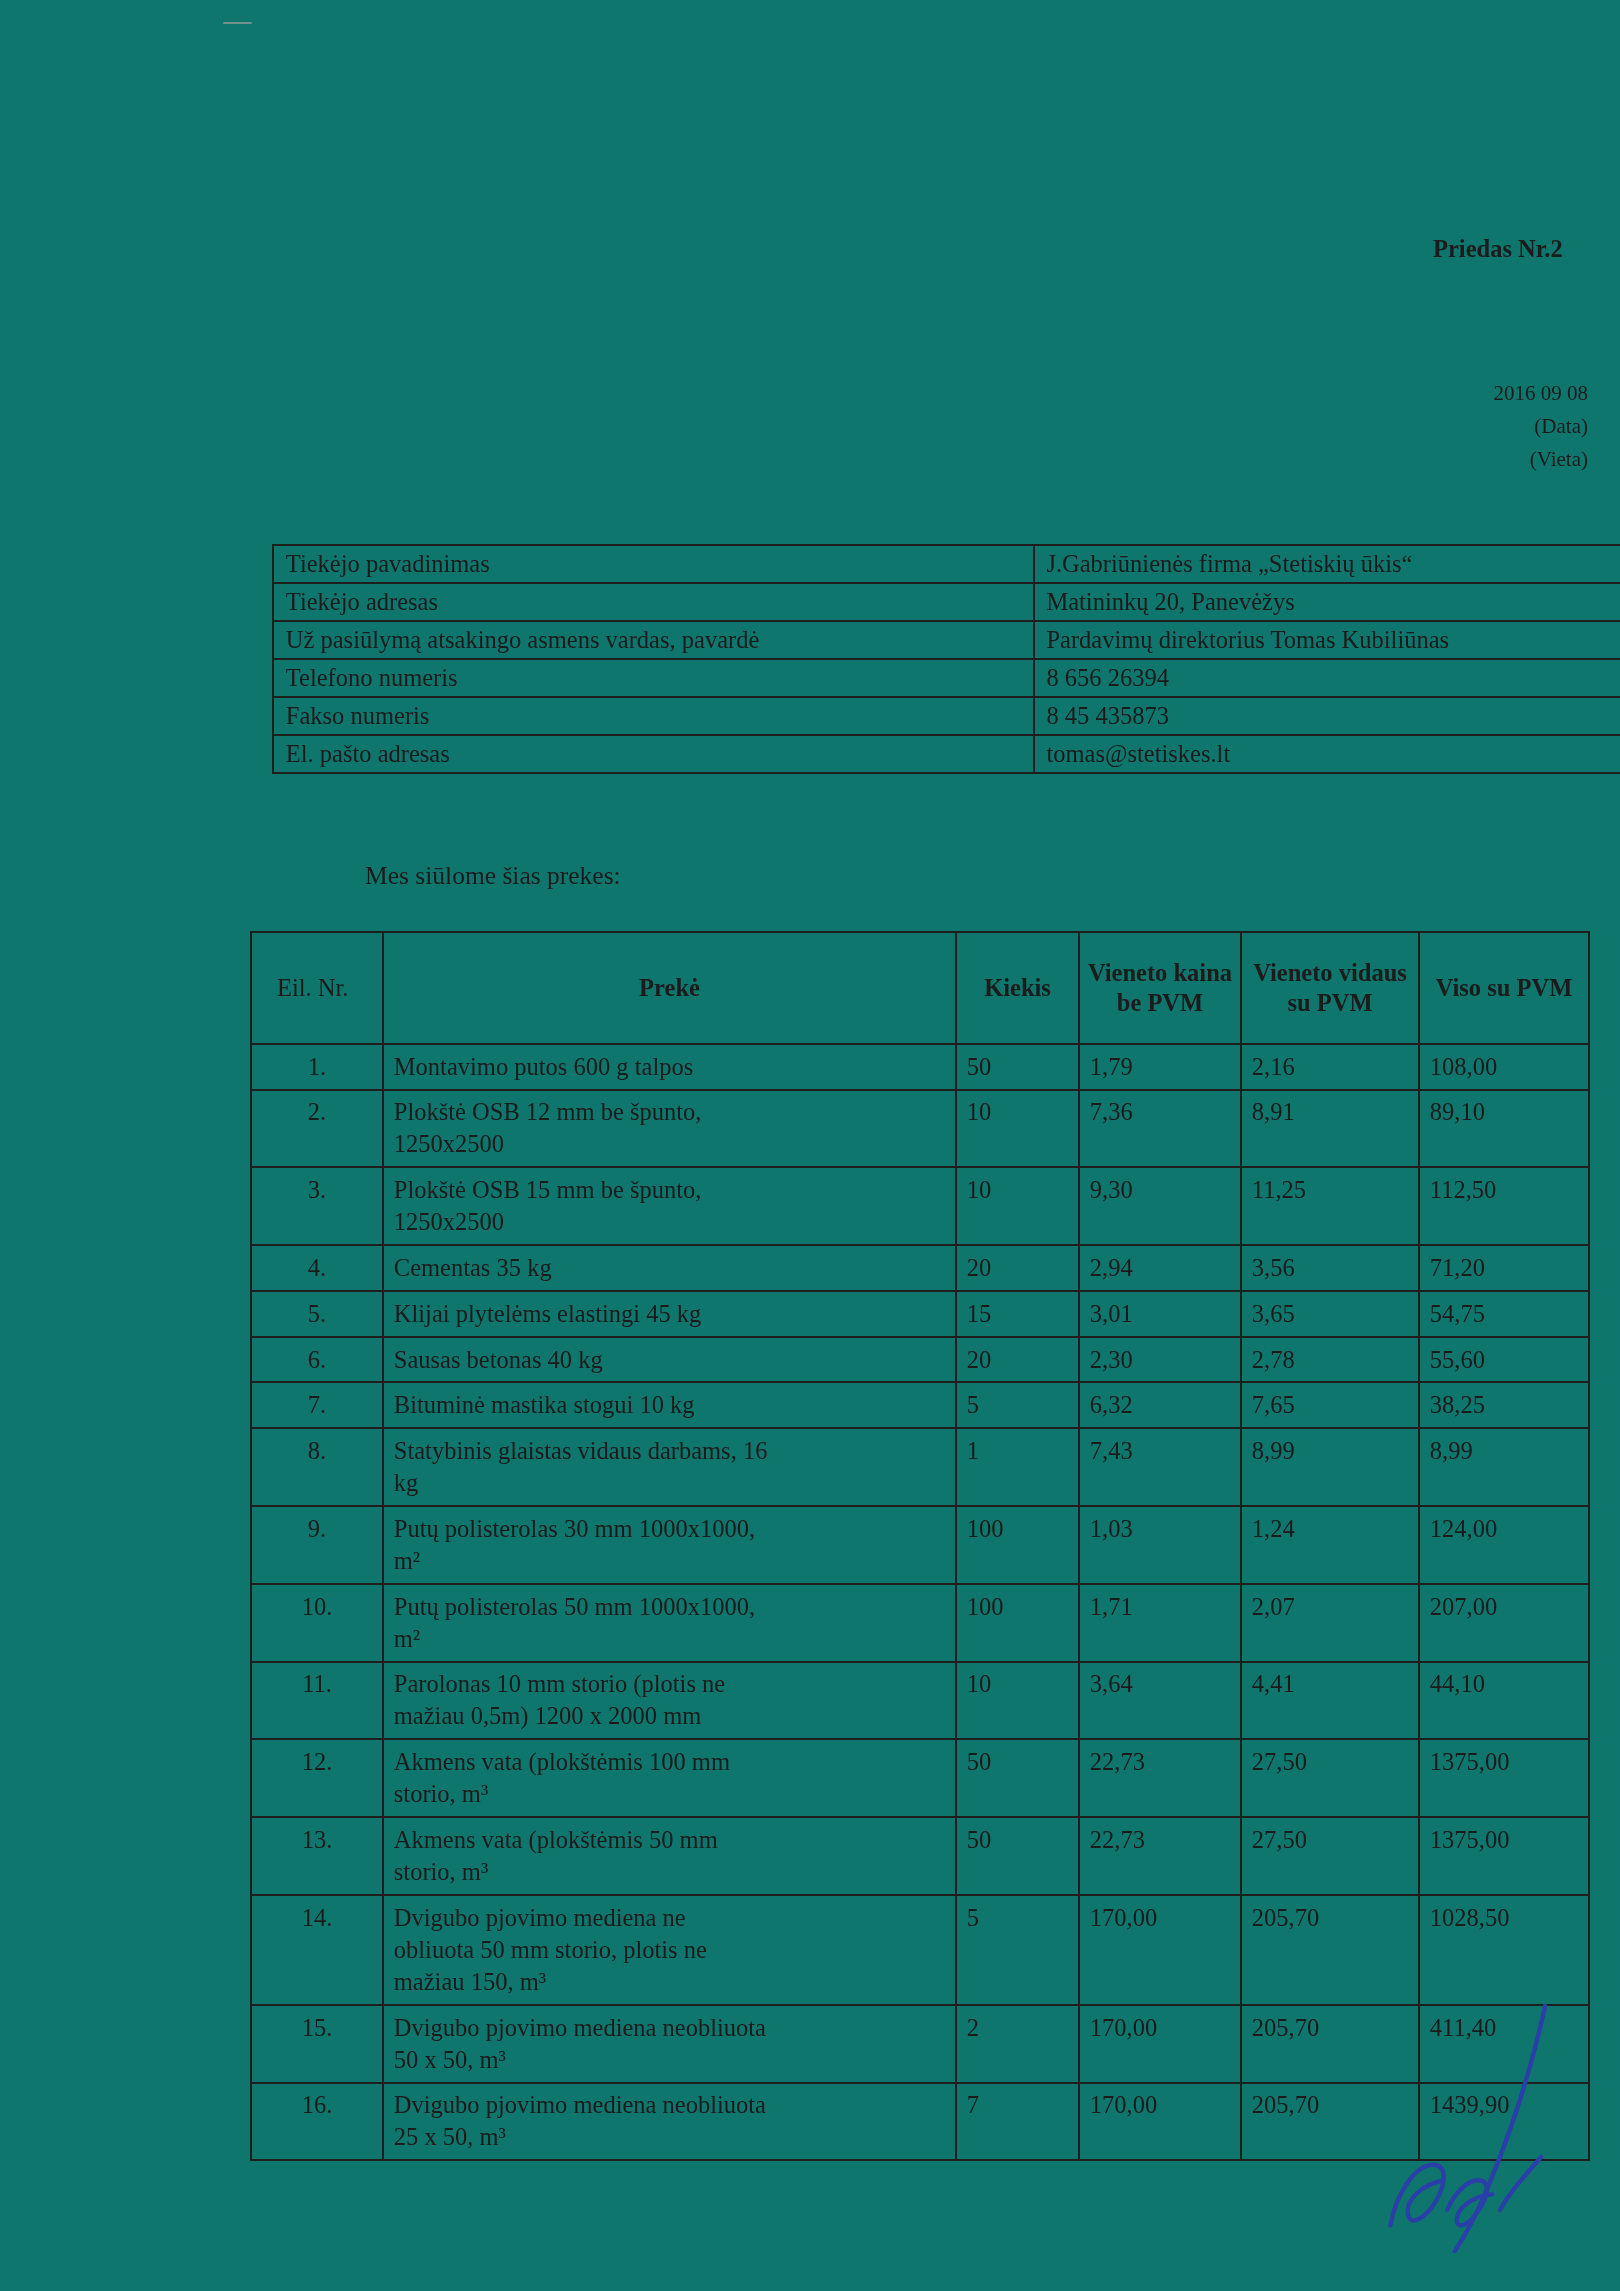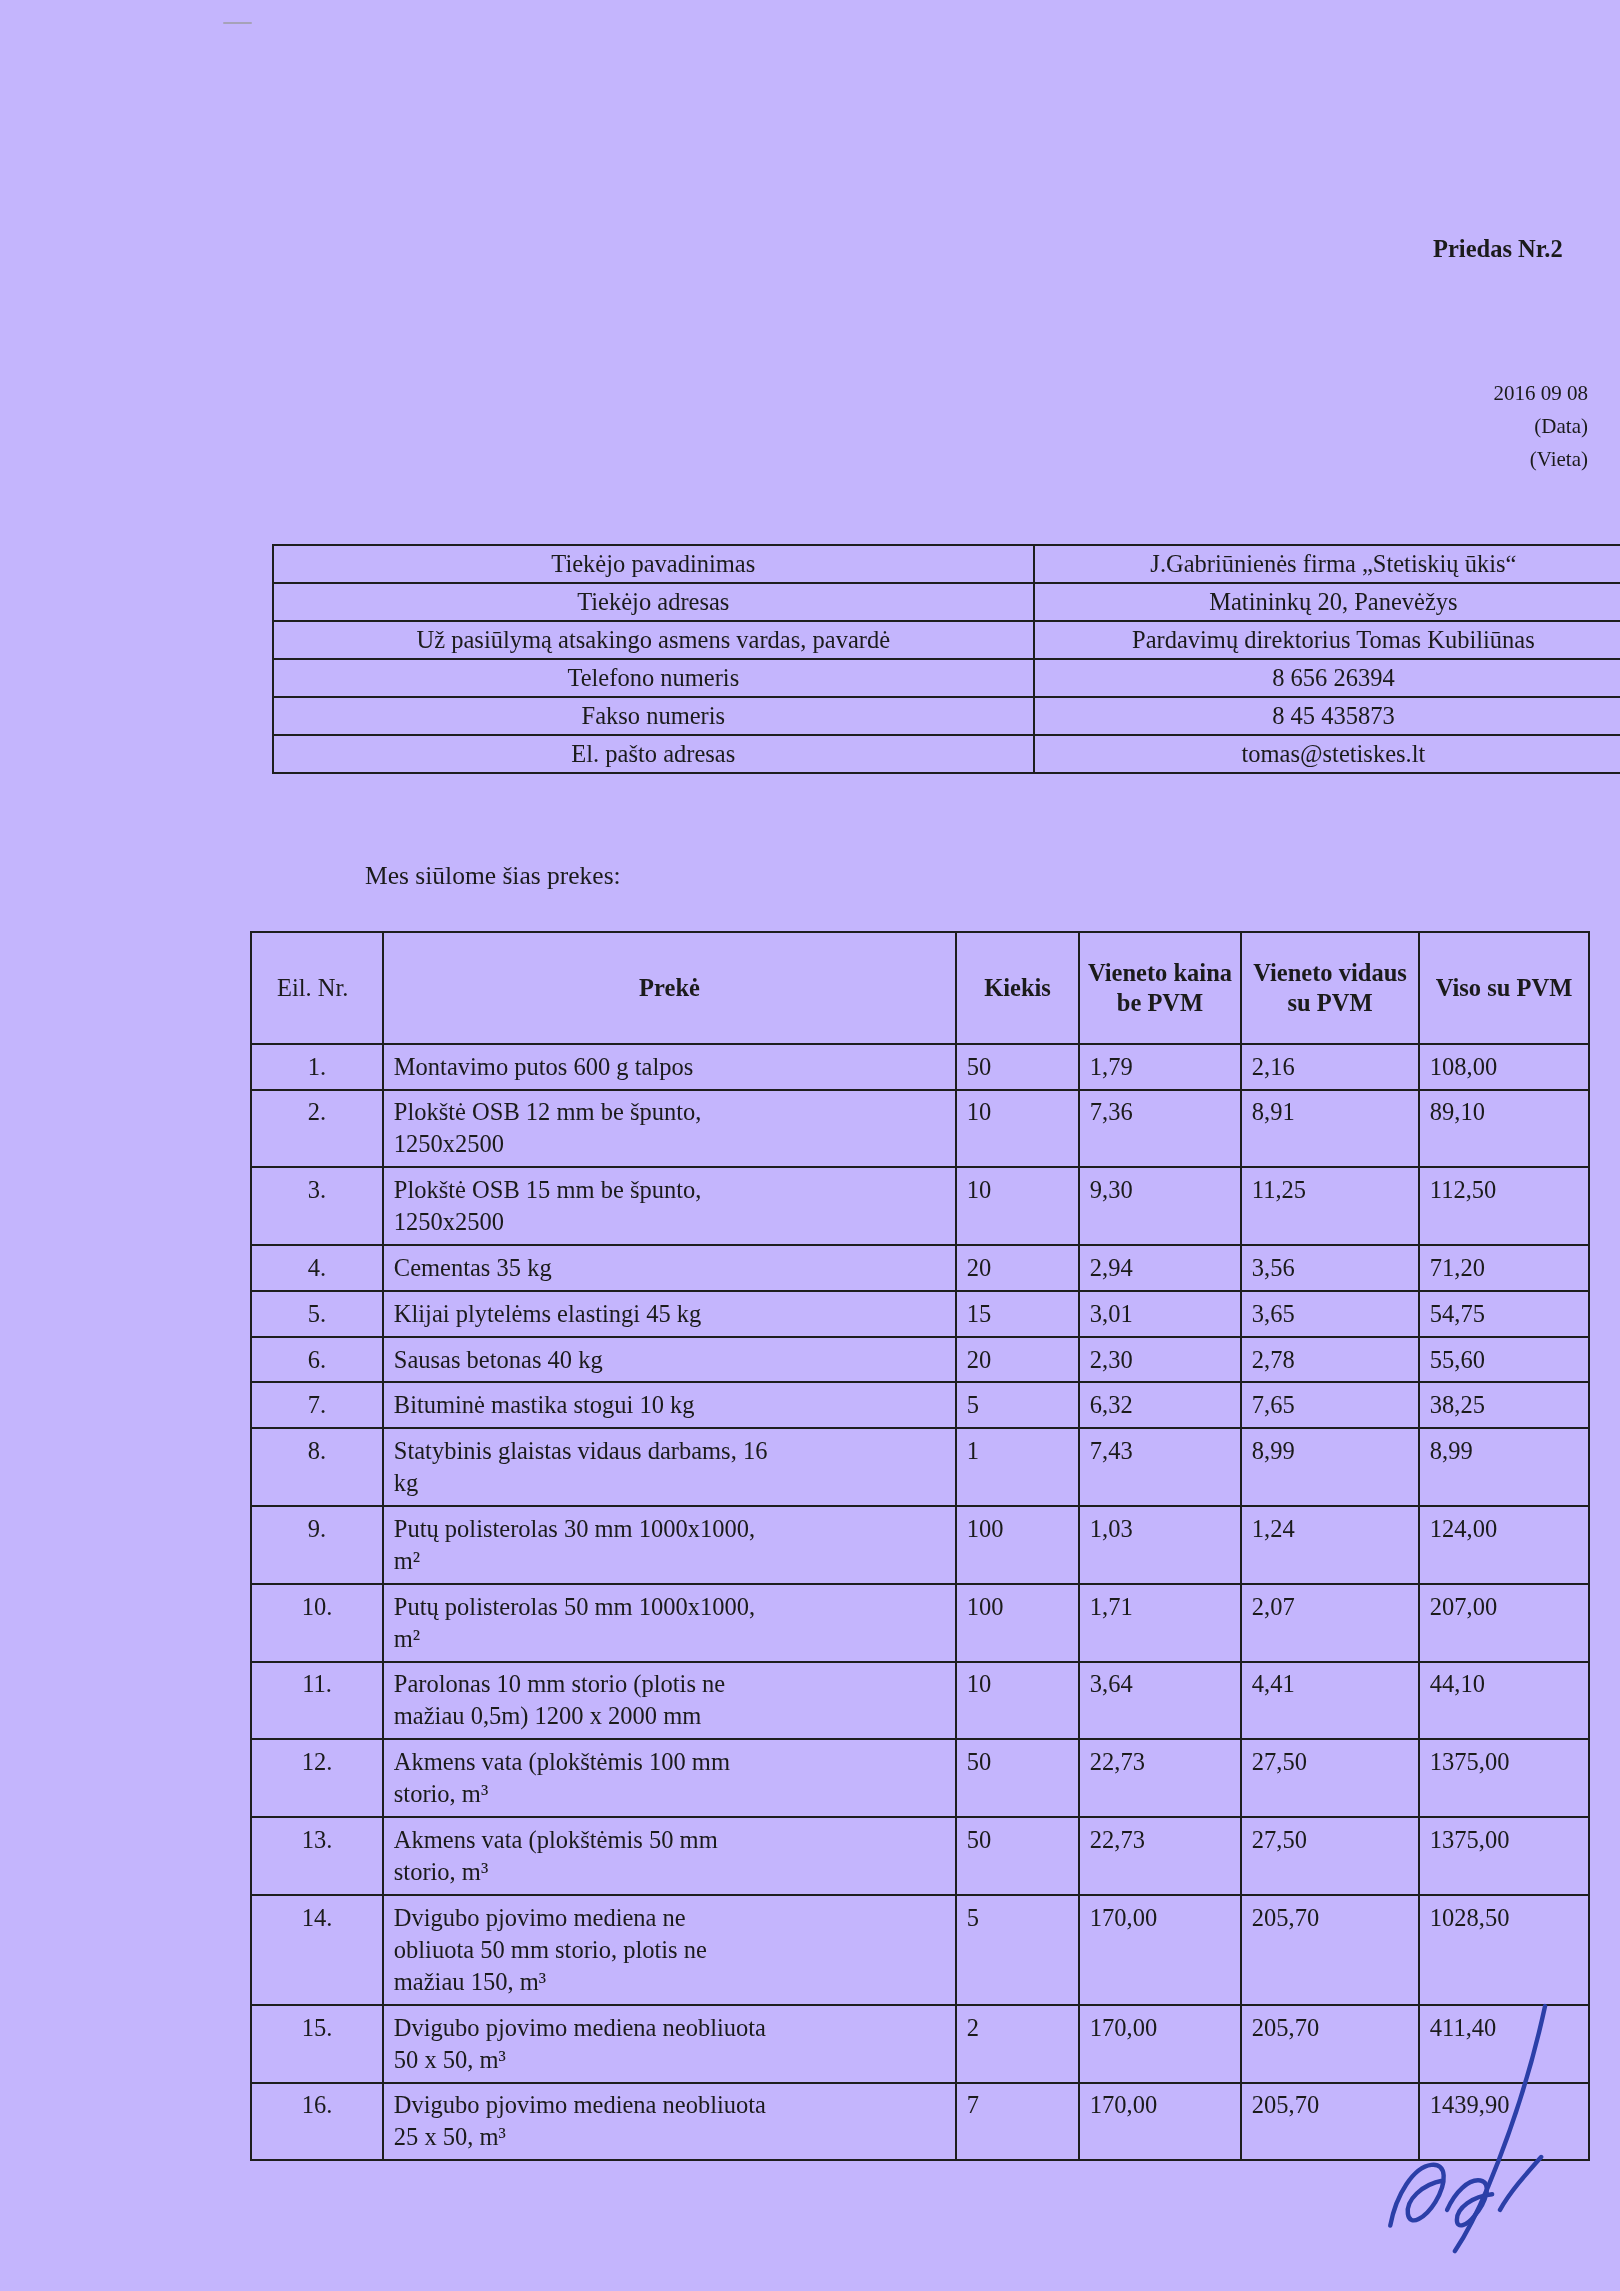--- a/index.html
+++ b/index.html
@@ -4,21 +4,21 @@
 <style>
   html, body { margin:0; padding:0; }
   body {
     width:1620px; height:2292px;
     background:#ffffff;
     font-family:"Liberation Serif","DejaVu Serif",serif;
     color:#1b1b1b;
     position:relative;
     overflow:hidden;
   }
-  .page { position:absolute; inset:0; background:#c4b5fd; }
+  .page { position:absolute; inset:0; background:#0f766e; }
 
   .annex {
     position:absolute; top:235px; left:1433px;
     font-weight:bold; font-size:24.5px;
   }
 
   .title-block {
     position:absolute; top:267px; left:250px; width:1338px;
     text-align:center;
   }
@@ -30,21 +30,21 @@
     text-align:right; font-size:21px; line-height:33px;
   }
 
   table { border-collapse:collapse; table-layout:fixed; }
   td, th { border:2px solid #1e1e1e; }
 
   .supplier-table {
     position:absolute; top:544px; left:272px; width:1309px;
     font-size:24.5px;
   }
-  .supplier-table td { height:34px; padding:1px 11.8px; vertical-align:middle;text-align:center; }
+  .supplier-table td { height:34px; padding:1px 11.8px; vertical-align:middle; }
   .s-label { width:735px; }
   .s-value { width:574px; }
 
   .intro {
     position:absolute; top:861px; left:365px;
     font-size:25.5px;
   }
 
   .items-table {
     position:absolute; top:931px; left:250px; width:1338px;

